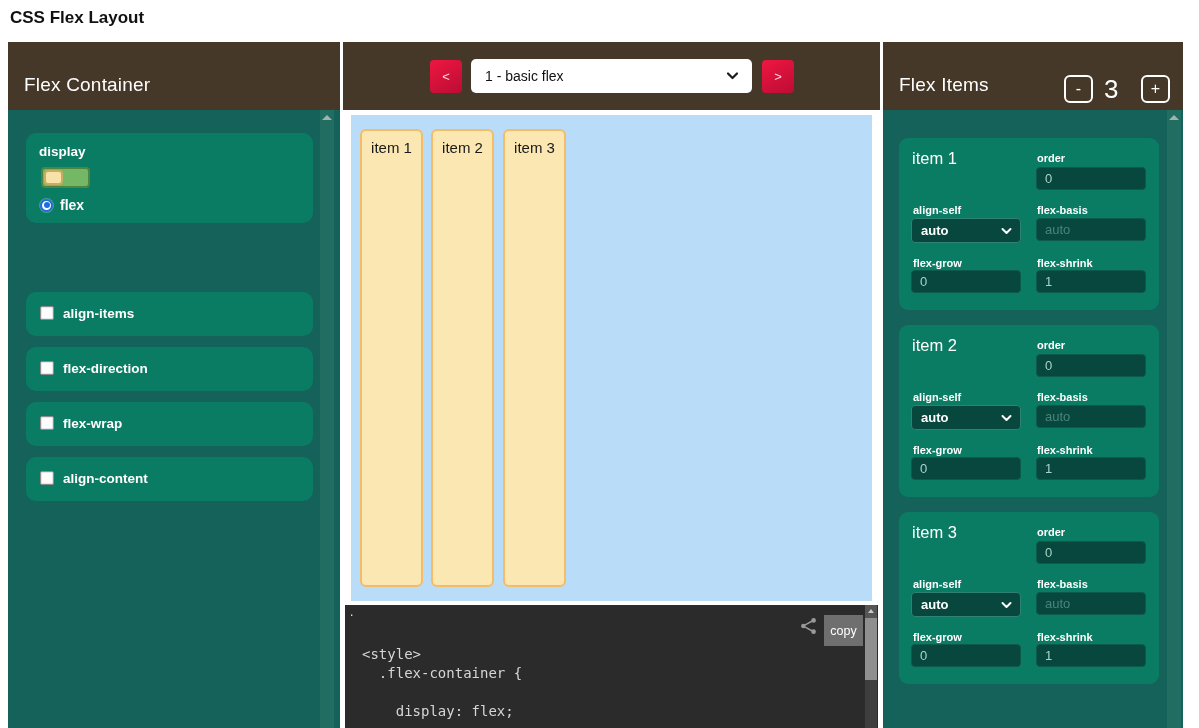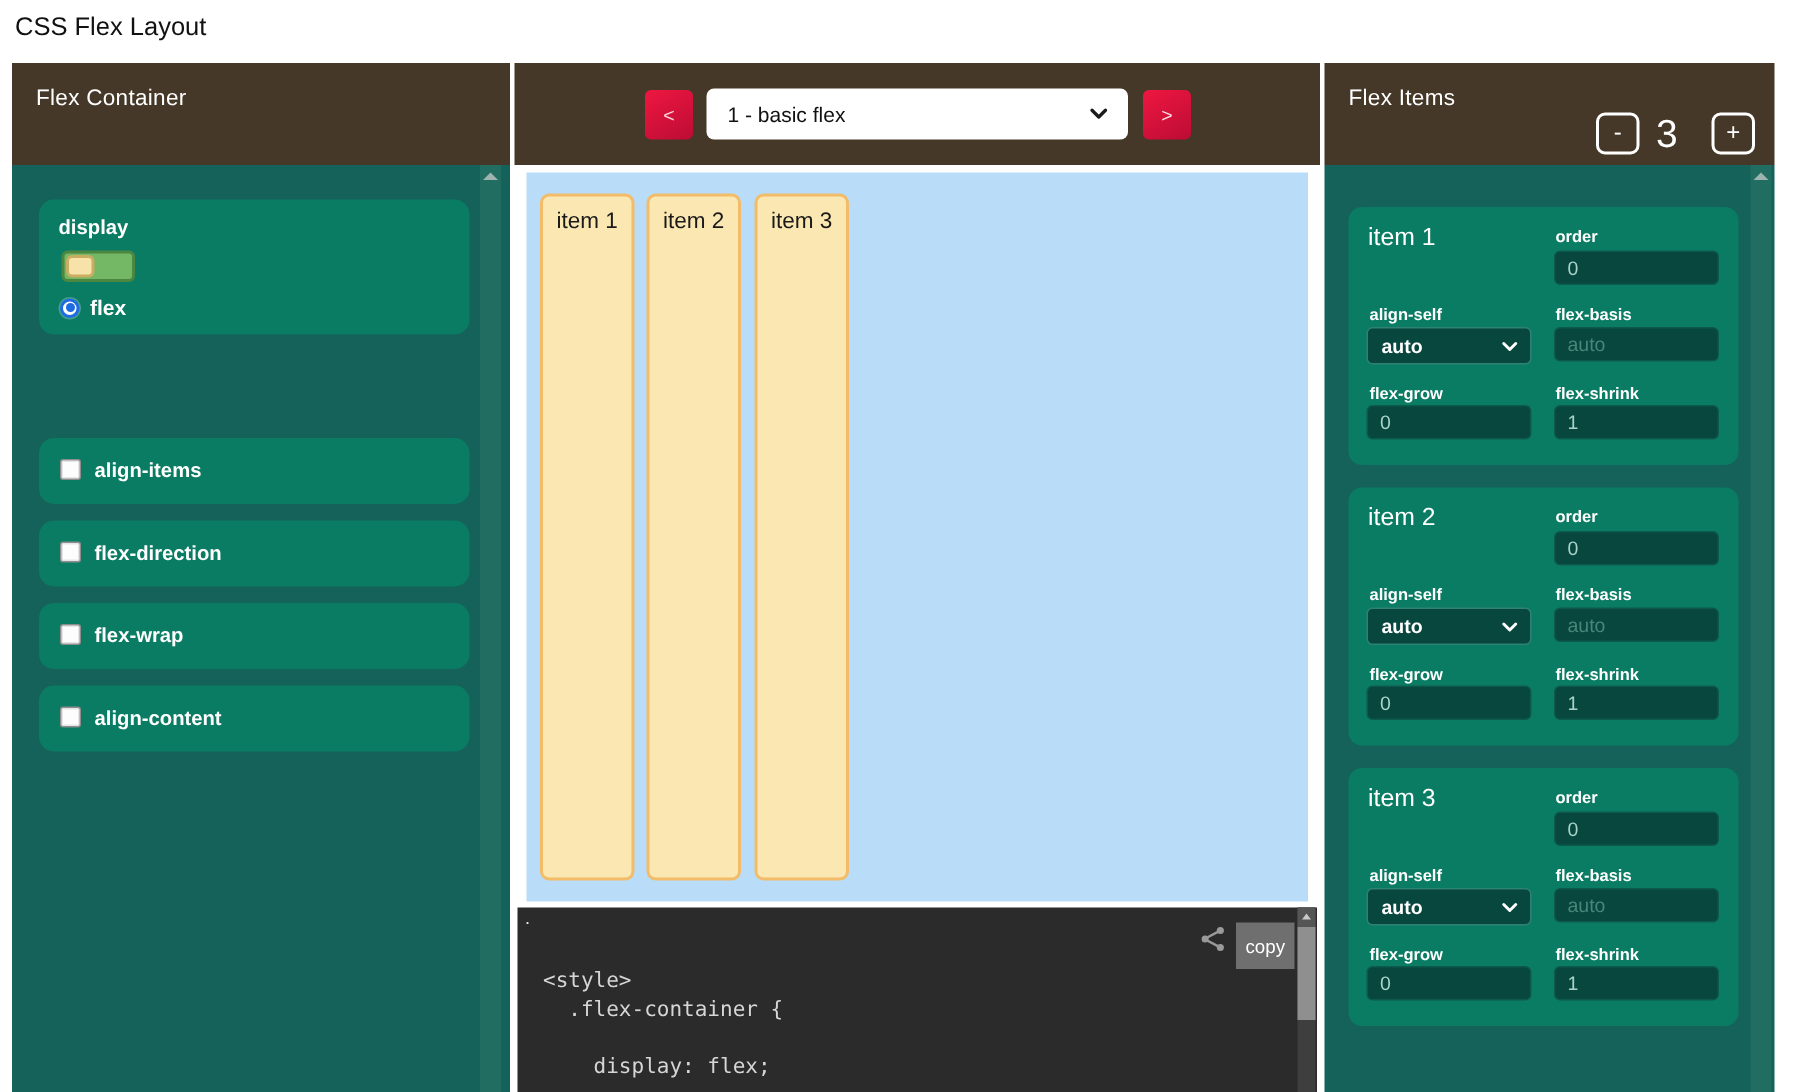--- a/index.html
+++ b/index.html
@@ -1,24 +1,24 @@
 <!DOCTYPE html>
 <html><head>
 <meta charset="utf-8">
 <style>
   * { margin:0; padding:0; box-sizing:border-box; }
   html,body { width:1199px; height:728px; overflow:hidden; background:#ffffff;
               font-family:"Liberation Sans", sans-serif; }
   #stage { position:relative; width:1199px; height:728px; background:#ffffff; }
 
-  .page-title { position:absolute; left:10px; top:8px; font-size:17px; font-weight:normal; color:#111; }
+  .page-title { position:absolute; left:10px; top:8px; font-size:17px; font-weight:bold; color:#111; }
 
   .panel { position:absolute; top:42px; bottom:0; }
   .panel-header { position:relative; height:68px; background:#453828; color:#fff; }
-  .panel-header .hdr-title { position:absolute; left:16px; top:15px; font-size:15px; letter-spacing:.2px; }
+  .panel-header .hdr-title { position:absolute; left:16px; top:32px; font-size:19px; letter-spacing:.2px; }
   .panel-body { position:absolute; top:68px; left:0; right:0; bottom:0; background:#15625a; }
 
   
   #panel-left  { left:8px;   width:332px; }
   #panel-right { left:883px; width:300px; }
   #panel-mid   { left:343px; width:537px; }
 
   .scroll-track { position:absolute; top:0; bottom:0; width:14px; background:#216d62; }
   .scroll-up { position:absolute; top:5px; left:50%; transform:translateX(-50%);
                width:0; height:0; border-left:5px solid transparent; border-right:5px solid transparent;

